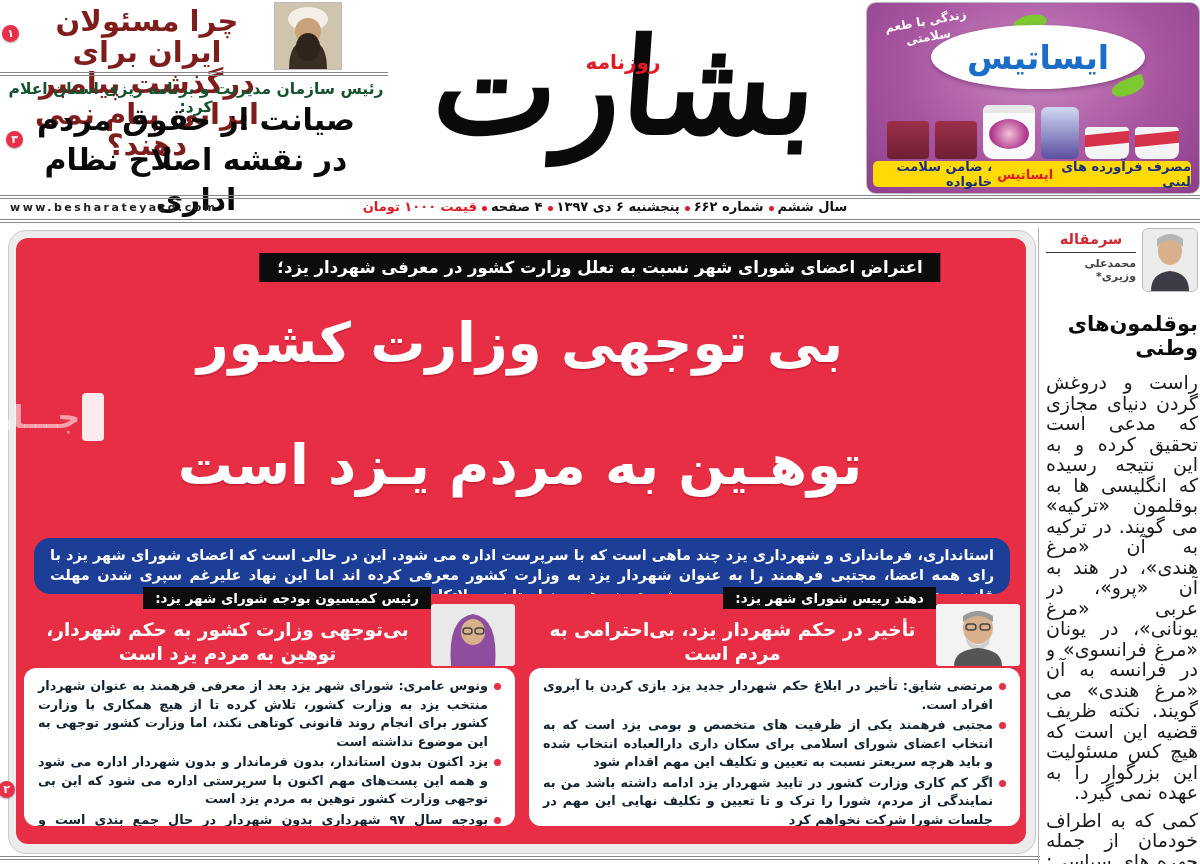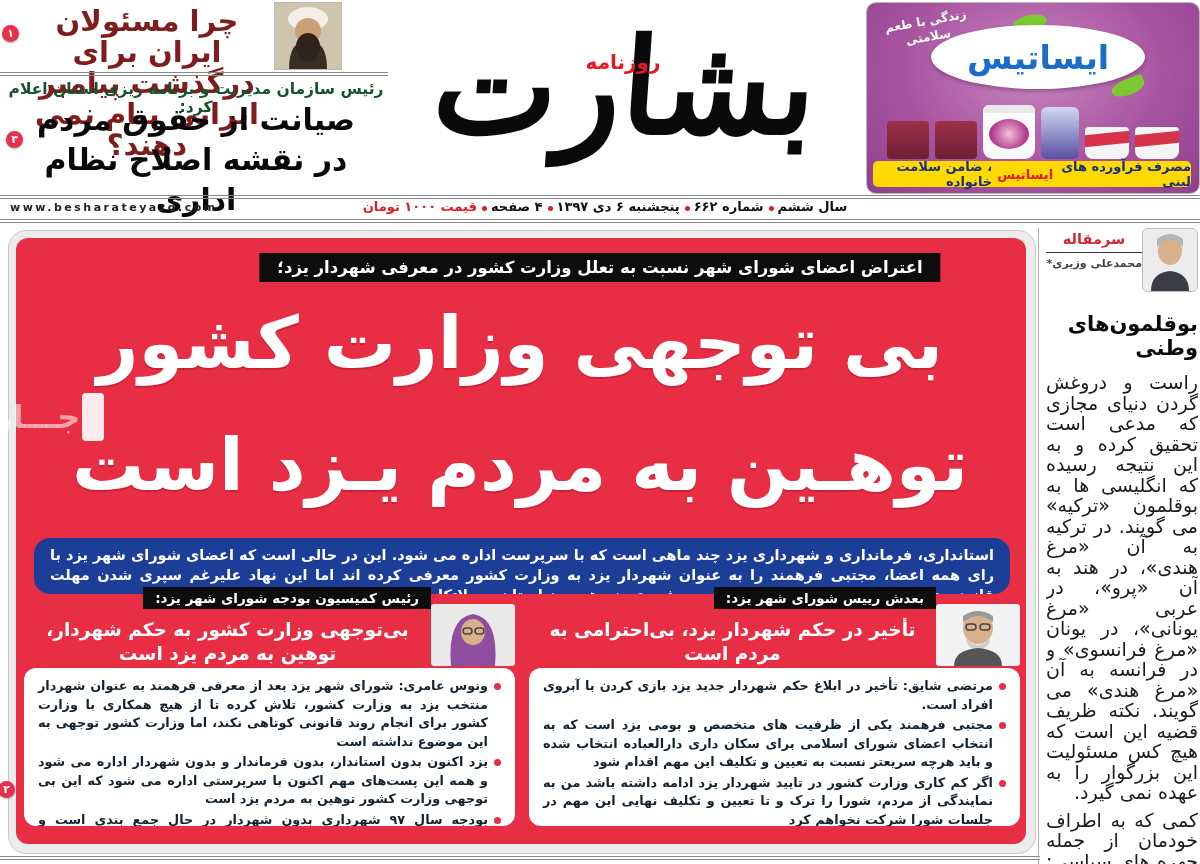--- a/index.html
+++ b/index.html
@@ -64,21 +64,21 @@
             display:flex;align-items:center;justify-content:center;gap:5px;color:#1b2f7d;
             font-size:13px;font-weight:900;}
   .ad-strip .brand-red{color:#e01b23;}
 
   
   .frame{left:8px;top:230px;width:1026px;height:622px;background:#ececec;border:1px solid #c9c9c9;
          border-radius:18px;}
   .redbox{left:16px;top:238px;width:1010px;height:606px;background:#e82e45;border-radius:12px;}
   .kicker-strip{left:50%;transform:translateX(-50%);top:253px;background:#0d0d0d;color:#fff;
                 font-size:16.5px;font-weight:700;padding:5px 18px;white-space:nowrap;z-index:2;}
-  .main-h{left:30px;top:282px;width:980px;text-align:center;color:#fff;font-size:72px;
+  .main-h{left:30px;top:282px;width:980px;text-align:center;color:#fff;font-size:55px;
           font-weight:900;line-height:122px;z-index:2;text-shadow:0 2px 0 rgba(120,0,20,.25);}
   .main-h span{display:block;}
   .leadbox{left:34px;top:538px;width:944px;background:#1d3e96;border-radius:16px;color:#fff;
            font-size:14.5px;font-weight:700;line-height:20px;padding:7px 16px;text-align:justify;
            height:42px;overflow:hidden;z-index:2;}
   .subs{left:24px;top:602px;width:996px;height:224px;display:flex;gap:14px;z-index:2;}
   .sub{flex:1;position:relative;}
   .sub-head{display:flex;align-items:flex-end;height:64px;}
   .sub-photo{width:84px;height:62px;border-radius:4px;overflow:hidden;background:#f1f1f1;flex:0 0 84px;}
   .sub-headtext{flex:1;}
@@ -94,21 +94,21 @@
   .rule-bot{left:0;top:856px;width:1040px;}
 
   
   .watermark{left:-6px;top:392px;width:110px;height:50px;z-index:3;display:flex;align-items:center;}
   .wm-tab{width:24px;height:48px;background:rgba(255,255,255,.9);border-radius:4px;}
   .wm-text{color:rgba(255,255,255,.55);font-size:32px;font-weight:900;margin-right:2px;}
 
   
   .divider{left:1038px;top:228px;width:1px;height:636px;background:#b0b0b0;}
   .sidebar{left:1046px;top:228px;width:152px;height:636px;overflow:hidden;}
-  .sb-head{display:flex;}
+  .sb-head{display:flex;gap:6px;}
   .sb-photo{width:54px;height:62px;border-radius:6px;overflow:hidden;background:#e6e6e6;
             border:1px solid #bbb;flex:0 0 54px;}
   .sb-meta{flex:1;}
   .sb-section{color:#d02a31;font-weight:900;font-size:14.5px;text-align:center;padding-top:3px;}
   .sb-line{border-top:1.5px solid #333;margin:5px 0 4px;}
   .sb-author{font-size:11px;color:#444;text-align:right;font-weight:700;}
   .sb-title{font-size:21px;font-weight:900;color:#0b0b0b;margin:20px 0 12px;text-align:right;}
   .sb-body p{font-size:19px;line-height:20.5px;text-align:justify;margin:0 0 7px;color:#1b1b1b;}
 </style>
 </head>
@@ -201,21 +201,21 @@
             <rect width="84" height="62" fill="#f3f3f3"></rect>
             <ellipse cx="42" cy="24" rx="15" ry="16" fill="#d8b08c"></ellipse>
             <path d="M27 18 Q42 6 57 18 L57 12 Q42 2 27 12 Z" fill="#9a9a9a"></path>
             <rect x="30" y="20" width="10" height="6" rx="3" fill="none" stroke="#444" stroke-width="1.5"></rect>
             <rect x="44" y="20" width="10" height="6" rx="3" fill="none" stroke="#444" stroke-width="1.5"></rect>
             <path d="M30 34 Q42 48 54 34 Q54 44 42 46 Q30 44 30 34 Z" fill="#cfcfcf"></path>
             <path d="M18 62 Q18 46 42 44 Q66 46 66 62 Z" fill="#555"></path>
           </svg>
         </div>
         <div class="sub-headtext">
-          <span class="sub-label">بعدش رییس شورای شهر یزد:</span>
+          <span class="sub-label">دهند رییس شورای شهر یزد:</span>
           <div class="sub-title">تأخیر در حکم شهردار یزد، بی‌احترامی به مردم است</div>
         </div>
       </div>
       <div class="sub-box">
         <div class="bullet">مرتضی شایق: تأخیر در ابلاغ حکم شهردار جدید یزد بازی کردن با آبروی افراد است.</div>
         <div class="bullet">مجتبی فرهمند یکی از ظرفیت های متخصص و بومی یزد است که به انتخاب اعضای شورای اسلامی برای سکان داری دارالعباده انتخاب شده و باید هرچه سریعتر نسبت به تعیین و تکلیف این مهم اقدام شود</div>
         <div class="bullet">اگر کم کاری وزارت کشور در تایید شهردار یزد ادامه داشته باشد من به نمایندگی از مردم، شورا را ترک و تا تعیین و تکلیف نهایی این مهم در جلسات شورا شرکت نخواهم کرد</div>
 
       </div>
     </div>

